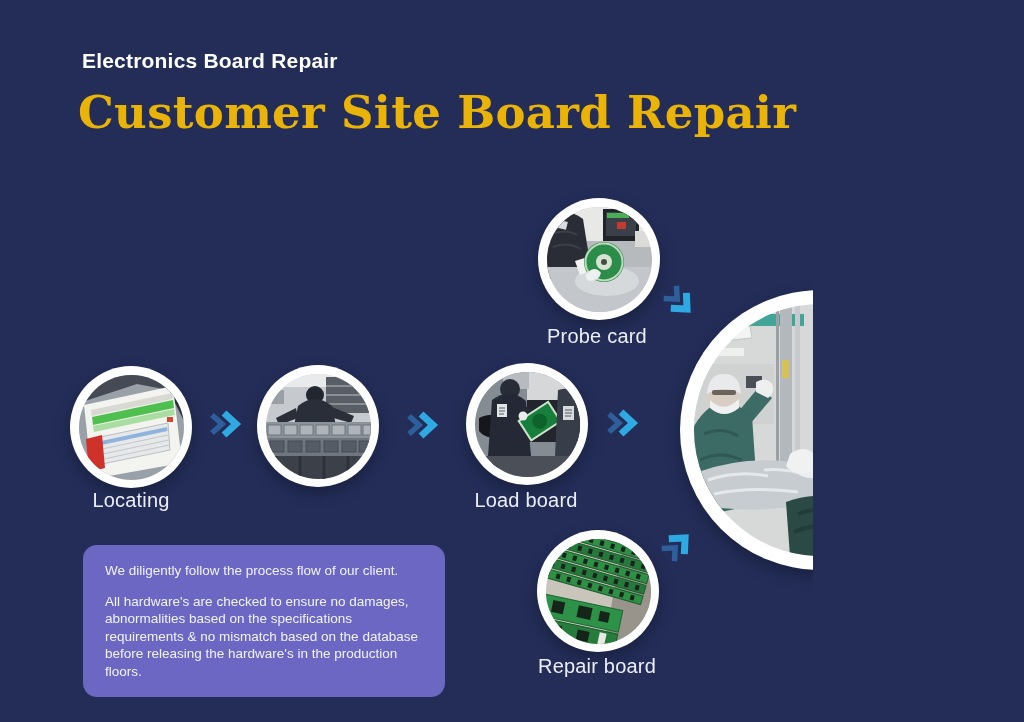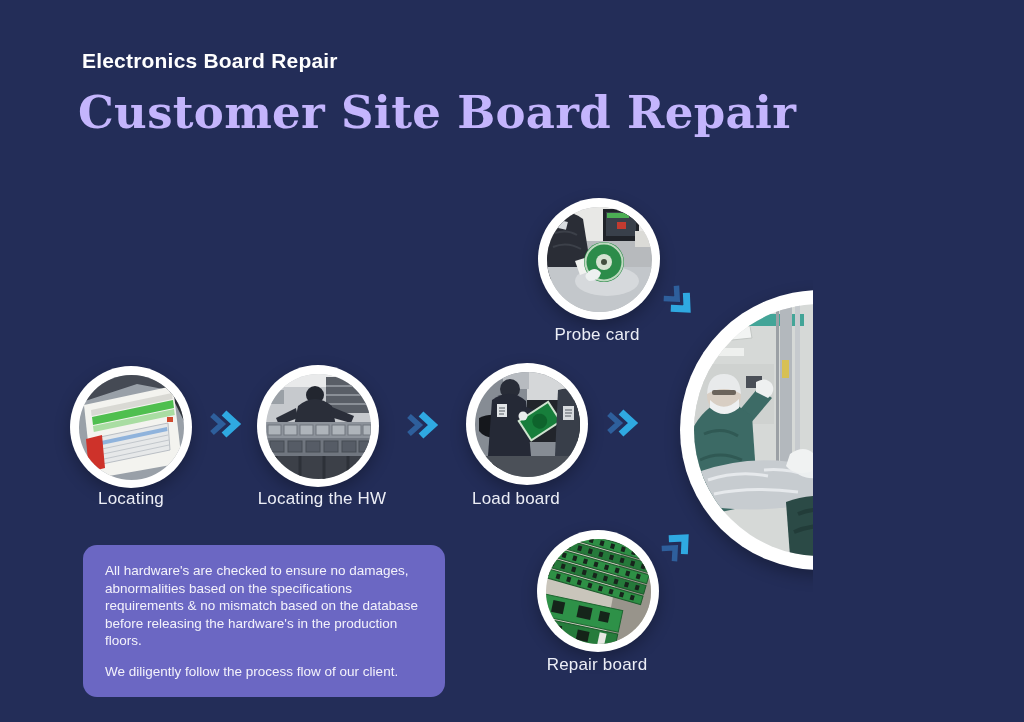--- a/index.html
+++ b/index.html
@@ -1,27 +1,27 @@
 <!DOCTYPE html>
 <html><head>
 <meta charset="utf-8">
 <style>
   html,body{margin:0;padding:0;background:#232d58;}
   .canvas{position:relative;width:813px;height:722px;background:#232d58;overflow:hidden;
           font-family:"Liberation Sans",sans-serif;}
   .eyebrow{position:absolute;left:82px;top:49px;color:#ffffff;font-size:21px;font-weight:700;letter-spacing:.2px;}
-  .title{position:absolute;left:78px;top:86px;color:#c4b5fd;font-family:"DejaVu Serif",serif;
+  .title{position:absolute;left:78px;top:86px;color:#eab308;font-family:"DejaVu Serif",serif;
          font-size:45px;font-weight:700;letter-spacing:.3px;white-space:nowrap;}
   .node{position:absolute;}
   .circle{background:#ffffff;border-radius:50%;display:flex;align-items:center;justify-content:center;
           box-shadow:0 6px 16px rgba(0,0,0,.28);}
   .circle.small{width:122px;height:122px;}
   .circle.big{width:280px;height:280px;}
   .photo{border-radius:50%;display:block;}
-  .node-label{position:absolute;width:180px;text-align:center;color:#eceef6;font-size:17px;letter-spacing:.2px;}
+  .node-label{position:absolute;width:180px;text-align:center;color:#eceef6;font-size:20px;letter-spacing:.2px;}
   .arrow{position:absolute;width:34px;height:28px;}
   .arrow svg{display:block;width:100%;height:100%;}
   .note{position:absolute;left:83px;top:545px;width:362px;min-height:142px;box-sizing:border-box;
         background:#6B67C3;border-radius:14px;padding:17px 22px;color:#f3f2fb;
         font-size:13.5px;line-height:1.3;}
   .note p{margin:0;}
   .note p + p{margin-top:13px;}
 </style>
 </head>
 <body>
@@ -87,21 +87,20 @@
           <rect x="40" y="67" width="14" height="11"></rect>
             <rect x="58" y="67" width="14" height="11"></rect>
           <rect x="76" y="67" width="14" height="11"></rect>
             <rect x="93" y="67" width="12" height="11"></rect>
         </g>
         <rect x="0" y="82" width="105" height="23" fill="#3c4048"></rect>
         <path d="M10 82 V105 M34 82 V105 M58 82 V105 M82 82 V105" stroke="#2d3138" stroke-width="3"></path>
       </svg>
     </div>
   </div>
-  <div class="node-label" style="left:232px;top:489px;">Locating the HW</div>
 
   <div class="arrow" style="left:406px;top:411px;">
     <svg viewBox="0 0 34 28">
       <polyline points="3,5 13,14 3,23" fill="none" stroke="#2E5F9C" stroke-width="5.5"></polyline>
       <polyline points="15,3 27,14 15,25" fill="none" stroke="#2FA9E1" stroke-width="7"></polyline>
     </svg>
   </div>
 
   <div class="node" style="left:466px;top:363px;">
     <div class="circle small">
@@ -124,21 +123,21 @@
           <circle cx="64.5" cy="49.5" r="7.5" fill="#0e632c"></circle>
         </g>
         <circle cx="48" cy="44" r="4.5" fill="#e9ecec"></circle>
         <path d="M83 18 Q94 14 105 20 L105 84 L80 84 Z" fill="#383e49"></path>
         <rect x="88" y="34" width="11" height="14" fill="#d8dbde"></rect>
         <path d="M90 38 h7 M90 41 h7 M90 44 h6" stroke="#555a62" stroke-width="1"></path>
         <rect y="84" width="105" height="21" fill="#4b5058"></rect>
       </svg>
     </div>
   </div>
-  <div class="node-label" style="left:426px;top:489px;">Load board</div>
+  <div class="node-label" style="left:436px;top:489px;">Load board</div>
 
   <div class="arrow" style="left:606px;top:409px;">
     <svg viewBox="0 0 34 28">
       <polyline points="3,5 13,14 3,23" fill="none" stroke="#2E5F9C" stroke-width="5.5"></polyline>
       <polyline points="15,3 27,14 15,25" fill="none" stroke="#2FA9E1" stroke-width="7"></polyline>
     </svg>
   </div>
 
   <div class="node" style="left:538px;top:198px;">
     <div class="circle small">
@@ -263,17 +262,17 @@
         <path d="M14 176 q30 -10 60 -4 M20 190 q36 -8 84 -2 M70 166 q24 -2 44 6" stroke="#e6e9ec" stroke-width="3" fill="none"></path>
         <path d="M124 152 Q104 150 100 162 Q102 176 126 174 Q132 162 124 152 Z" fill="#eceff0"></path>
         <path d="M96 150 q14 -10 24 0 q6 10 -4 18 q-16 4 -24 -6 z" fill="#f0f2f2"></path>
         <path d="M92 198 Q128 184 168 202 L162 252 L96 252 Z" fill="#2b4a46"></path>
         <path d="M104 210 q24 -10 48 2 M100 228 q28 -12 56 0" stroke="#223c39" stroke-width="4" fill="none"></path>
       </svg>
     </div>
   </div>
 
   <div class="note">
+    <p>We diligently follow the process flow of our client.</p>
     <p>All hardware's are checked to ensure no damages, abnormalities based on the specifications requirements &amp; no mismatch based on the database before releasing the hardware's in the production floors.</p>
-    <p>We diligently follow the process flow of our client.</p>
   </div>
 
 </div>
 
 </body></html>

